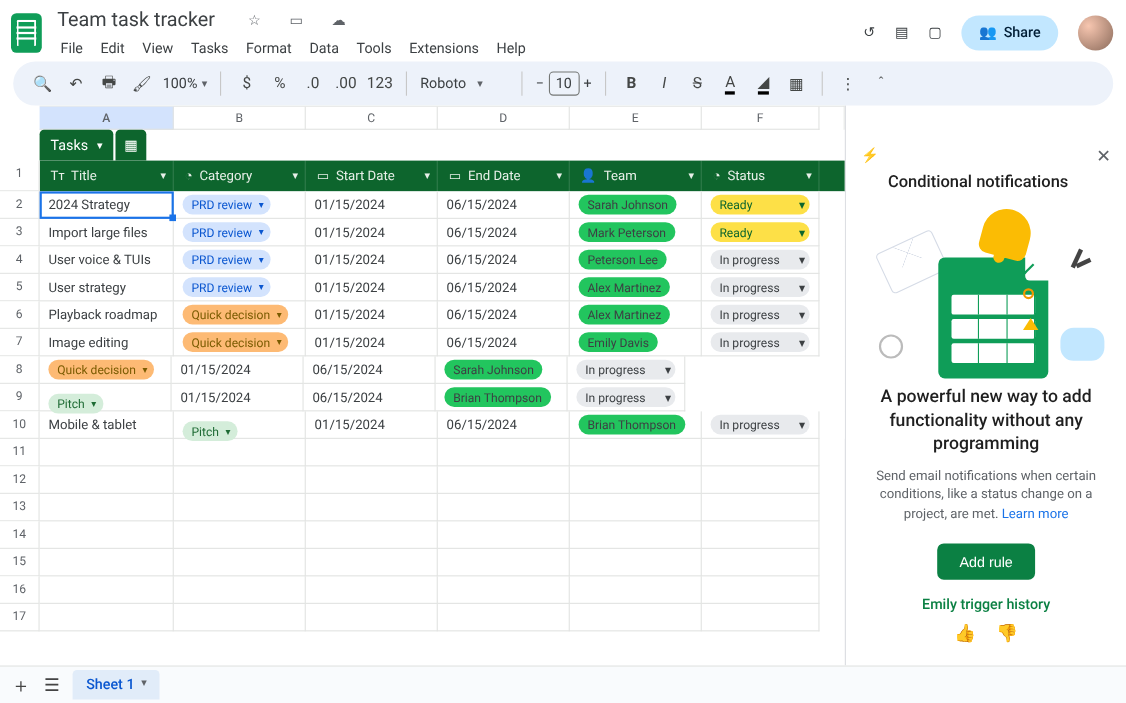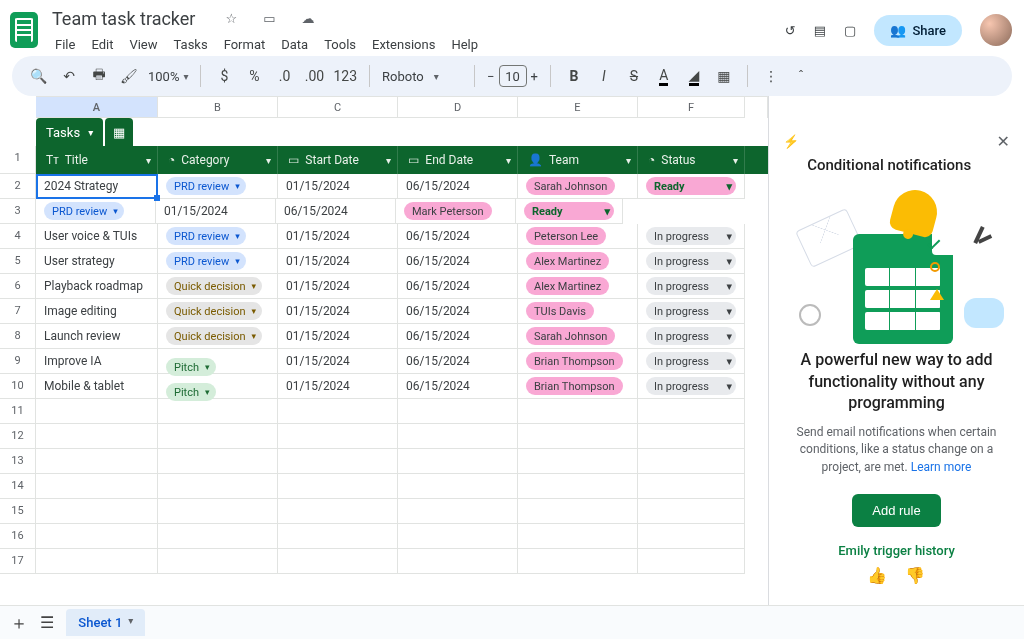--- a/index.html
+++ b/index.html
@@ -58,26 +58,26 @@
 
   .drow { display:flex; height:25px; background:#fff; }
   .dcell { border-right:1px solid #e1e3e1; border-bottom:1px solid #e1e3e1; display:flex; align-items:center; padding:0 8px; font-size:12px; color:#3c4043; }
   .dcell.cA{width:122px}.dcell.cB{width:120px;justify-content:flex-start}.dcell.cC{width:120px}.dcell.cD{width:120px}.dcell.cE{width:120px}.dcell.cF{width:107px}
   .drow.selected .dcell.cA { outline:2px solid #1a73e8; outline-offset:-2px; position:relative; }
   .drow.selected .dcell.cA::after { content:""; position:absolute; right:-3px; bottom:-3px; width:6px; height:6px; background:#1a73e8; }
 
   .chip { display:inline-flex; align-items:center; gap:4px; height:18px; padding:0 6px 0 8px; border-radius:9px; font-size:11px; }
   .chip .cv { font-size:9px; margin-left:2px; }
   .chip.prd { background:#d3e3fd; color:#0b57d0; }
-  .chip.quick { background:#e5e5e5; color:#7a5b00; }
+  .chip.quick { background:#fdba74; color:#7a5b00; }
   .chip.pitch { background:#d4edda; color:#1e6b34;margin-top:12px; }
-  .chip.owner { background:#f9a8d4; color:#3c4043; padding:0 8px; }
+  .chip.owner { background:#22c55e; color:#3c4043; padding:0 8px; }
 
   .status { display:inline-flex; align-items:center; gap:4px; width:90px; justify-content:space-between; padding:0 4px 0 8px; height:18px; border-radius:9px; font-size:11px; }
-  .status.ready { background:#f9a8d4; color:#0d652d;font-weight:bold; }
+  .status.ready { background:#fde047; color:#0d652d; }
   .status.prog { background:#e8eaed; color:#3c4043; }
 
   .emptyrow { display:flex; height:25px; }
   .emptyrow div { border-right:1px solid #e1e3e1; border-bottom:1px solid #e1e3e1; }
   .emptyrow .eA{width:122px}.emptyrow .eB{width:120px}.emptyrow .eC{width:120px}.emptyrow .eD{width:120px}.emptyrow .eE{width:120px}.emptyrow .eF{width:107px}
 
   
   .sidepanel { width:256px; border-left:1px solid #dadce0; padding:12px 14px; display:flex; flex-direction:column; }
   .sp-head { display:flex; align-items:center; gap:8px; }
   .sp-title { font-size:15px; font-weight:500; flex:1; color:#1f1f1f;margin-top:48px; }
@@ -280,20 +280,21 @@
               <div class="dcell cC">01/15/2024</div>
               <div class="dcell cD">06/15/2024</div>
               <div class="dcell cE">
                 <span class="chip owner">Sarah Johnson</span>
               </div>
               <div class="dcell cF">
                 <span class="status ready">Ready<span class="cv">▾</span></span>
               </div>
             </div>
             <div class="drow">
+              <div class="dcell cA">Import large files</div>
               <div class="dcell cB">
                 <span class="chip prd">PRD review<span class="cv">▾</span></span>
               </div>
               <div class="dcell cC">01/15/2024</div>
               <div class="dcell cD">06/15/2024</div>
               <div class="dcell cE">
                 <span class="chip owner">Mark Peterson</span>
               </div>
               <div class="dcell cF">
                 <span class="status ready">Ready<span class="cv">▾</span></span>
@@ -342,42 +343,40 @@
               </div>
             </div>
             <div class="drow">
               <div class="dcell cA">Image editing</div>
               <div class="dcell cB">
                 <span class="chip quick">Quick decision<span class="cv">▾</span></span>
               </div>
               <div class="dcell cC">01/15/2024</div>
               <div class="dcell cD">06/15/2024</div>
               <div class="dcell cE">
-                <span class="chip owner">TUIs Davis</span>
-              </div>
-              <div class="dcell cF">
-                <span class="status prog">In progress<span class="cv">▾</span></span>
-              </div>
-            </div>
-            <div class="drow">
-              <div class="dcell cA">Launch review</div>
+                <span class="chip owner">Emily Davis</span>
+              </div>
+              <div class="dcell cF">
+                <span class="status prog">In progress<span class="cv">▾</span></span>
+              </div>
+            </div>
+            <div class="drow">
               <div class="dcell cB">
                 <span class="chip quick">Quick decision<span class="cv">▾</span></span>
               </div>
               <div class="dcell cC">01/15/2024</div>
               <div class="dcell cD">06/15/2024</div>
               <div class="dcell cE">
                 <span class="chip owner">Sarah Johnson</span>
               </div>
               <div class="dcell cF">
                 <span class="status prog">In progress<span class="cv">▾</span></span>
               </div>
             </div>
             <div class="drow">
-              <div class="dcell cA">Improve IA</div>
               <div class="dcell cB">
                 <span class="chip pitch">Pitch<span class="cv">▾</span></span>
               </div>
               <div class="dcell cC">01/15/2024</div>
               <div class="dcell cD">06/15/2024</div>
               <div class="dcell cE">
                 <span class="chip owner">Brian Thompson</span>
               </div>
               <div class="dcell cF">
                 <span class="status prog">In progress<span class="cv">▾</span></span>

